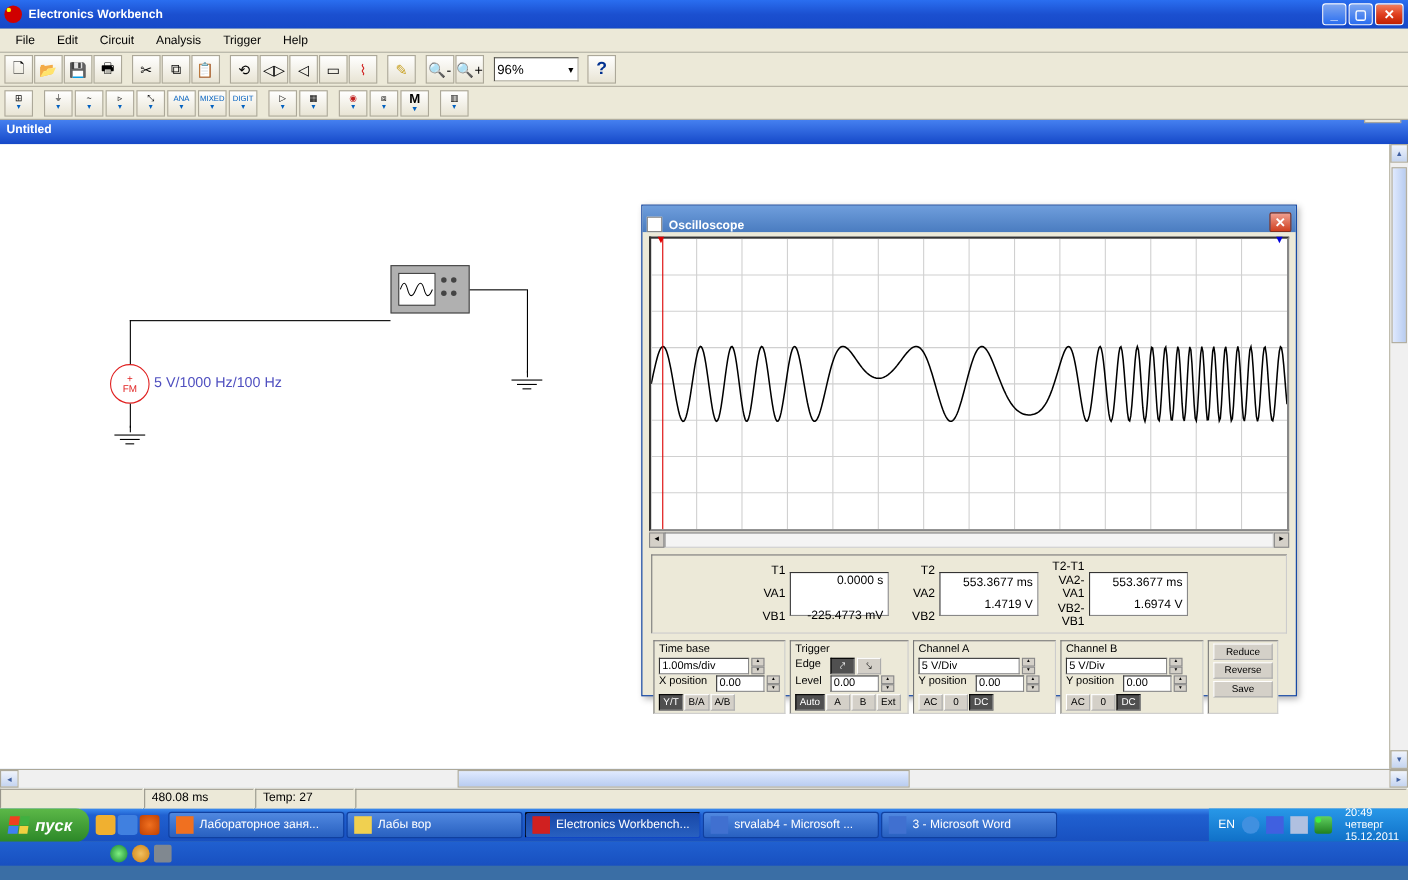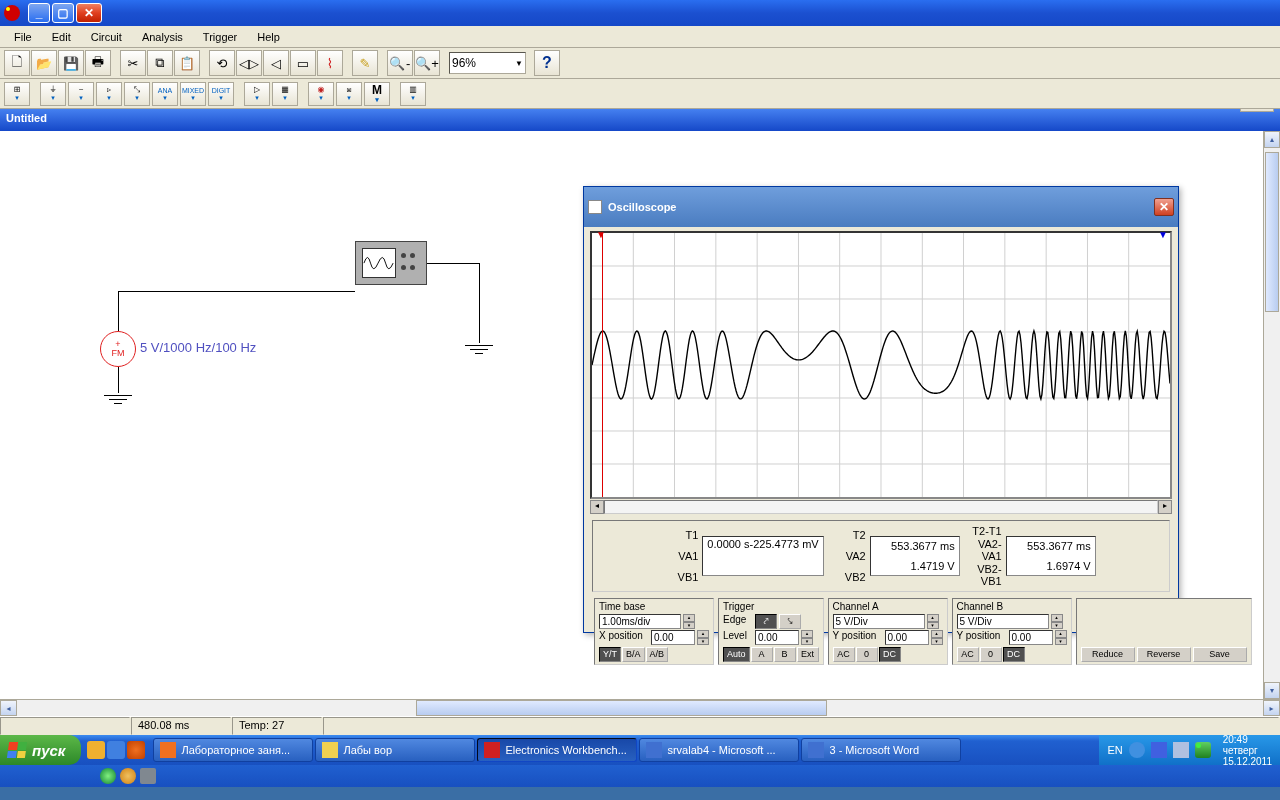--- a/index.html
+++ b/index.html
@@ -42,21 +42,21 @@
   .ground .stem{width:1px;height:20px;background:#000;margin:0 auto;}
   .ground .bar1{width:28px;height:1px;background:#000;margin:2px auto 0;}
   .ground .bar2{width:18px;height:1px;background:#000;margin:3px auto 0;}
   .ground .bar3{width:8px;height:1px;background:#000;margin:3px auto 0;}
   .scope-icon{position:absolute;left:255px;top:0px;width:72px;height:44px;background:#b0b0b0;border:1px solid #444;}
   .scope-icon .screen{position:absolute;left:6px;top:6px;width:34px;height:30px;background:#fff;border:1px solid #333;}
   .scope-icon .ctrl{position:absolute;right:5px;top:8px;width:22px;height:28px;}
   .scope-icon .dot{width:5px;height:5px;background:#444;border-radius:50%;margin:2px;display:inline-block;}
   
   .osc-win{position:absolute;left:583px;top:55px;width:596px;height:447px;background:#ece9d8;border:1px solid #0038a0;box-shadow:2px 2px 6px rgba(0,0,0,.3);}
-  .osc-title{height:40px;background:linear-gradient(to bottom,#6f9edc,#4a7cc0);display:flex;align-items:center;color:#fff;font-weight:bold;padding:0 4px;}
+  .osc-title{height:24px;background:linear-gradient(to bottom,#6f9edc,#4a7cc0);display:flex;align-items:flex-end;color:#fff;font-weight:bold;padding:0 4px;}
   .osc-title .oi{width:14px;height:14px;background:#fff;border:1px solid #888;margin-right:6px;}
   .osc-title .cx{margin-left:auto;width:20px;height:18px;background:linear-gradient(#f0a090,#d04020);border:1px solid #803020;color:#fff;display:flex;align-items:center;justify-content:center;font-size:12px;border-radius:2px;}
   .osc-body{padding:4px;}
   .osc-screen{position:relative;width:582px;height:268px;background:#fff;border:2px inset #888;margin:0 auto;}
   .osc-screen svg{width:100%;height:100%;display:block;}
   .osc-hs{height:14px;background:#ece9d8;display:flex;margin:1px 2px;}
   .osc-hs .b{width:14px;border:1px solid #888;background:#d4d0c8;font-size:8px;text-align:center;}
   .osc-hs .t{flex:1;background:#f4f4f4;border:1px inset #ccc;}
   .osc-read{display:flex;justify-content:center;gap:10px;margin:6px 4px;padding:4px;border:1px inset #ccc;background:#ece9d8;}
   .rcol{display:grid;grid-template-columns:32px auto;gap:1px 4px;align-items:center;font-family:monospace;font-size:11px;}
@@ -67,21 +67,21 @@
   .panel{border:1px inset #ccc;padding:2px 4px;background:#ece9d8;font-size:10px;}
   .panel .hdr{font-size:10px;margin-bottom:2px;}
   .sfield{display:flex;align-items:flex-start;margin:1px 0;gap:2px;}
   .sfield .l{width:50px;}
   .sfield .v{background:#fff;border:1px inset #888;padding:0 2px;min-width:44px;height:15px;font-size:10px;display:flex;align-items:center;}
   .sfield .spin{width:12px;height:15px;display:flex;flex-direction:column;}
   .sfield .spin div{flex:1;background:#d4d0c8;border:1px solid #888;font-size:5px;text-align:center;line-height:1;}
   .btnrow{display:flex;gap:1px;margin-top:2px;}
   .tbb{background:#d4d0c8;border:1px outset #fff;padding:0 3px;font-size:9px;height:15px;line-height:13px;min-width:22px;text-align:center;}
   .tbb.dark{background:#505050;color:#fff;border:1px inset #333;}
-  .rbcol{display:flex;flex-direction:row;gap:2px;align-items:flex-end;}
+  .rbcol{display:flex;flex-direction:column;gap:2px;}
   .rbcol .tbb{width:54px;}
   
   .taskbar{height:30px;background:linear-gradient(to bottom,#3c8cf0,#2060d0 20%,#1850c0);display:flex;align-items:stretch;color:#fff;font-size:11px;}
   .start{display:flex;align-items:center;background:linear-gradient(to bottom,#5cb848,#2c8828);border-radius:0 12px 12px 0;padding:0 16px 0 8px;font-weight:bold;font-style:italic;font-size:15px;gap:6px;}
   .start .winlogo{width:18px;height:16px;display:grid;grid-template-columns:1fr 1fr;grid-template-rows:1fr 1fr;gap:1px;transform:skewX(-8deg);}
   .start .winlogo div:nth-child(1){background:#f04020;} .start .winlogo div:nth-child(2){background:#40b040;}
   .start .winlogo div:nth-child(3){background:#4080f0;} .start .winlogo div:nth-child(4){background:#f0d040;}
   .ql{display:flex;align-items:center;gap:2px;padding:0 6px;}
   .ql .qi{width:18px;height:18px;border-radius:3px;}
   .tasks{display:flex;align-items:center;gap:2px;padding:12px 2px;flex:1;}
@@ -94,20 +94,21 @@
   .taskbar2{height:22px;background:linear-gradient(to bottom,#2060d0,#1850c0);display:flex;align-items:center;padding:0 100px;gap:4px;}
   .taskbar2 .qi{width:16px;height:16px;border-radius:50%;}
   .resume-btn{position:absolute;right:4px;top:70px;width:44px;height:18px;border:1px inset #888;background:#d4d0c8;font-size:10px;text-align:center;line-height:16px;}
   .inuse-icon{position:absolute;right:6px;top:42px;width:34px;height:22px;border:1px solid #aca899;background:linear-gradient(#fff,#e8e4d4);display:flex;align-items:center;justify-content:center;font-size:11px;}
 </style>
 </head>
 <body>
 
 <div class="titlebar">
   <div class="appicon"></div>
+  <div class="title">Electronics Workbench</div>
   <div class="winbtn min">_</div>
   <div class="winbtn max">▢</div>
   <div class="winbtn close">✕</div>
 </div>
 
 <div class="menubar">
   <span>File</span>
   <span>Edit</span>
   <span>Circuit</span>
   <span>Analysis</span>
@@ -256,21 +257,21 @@
         </svg>
       </div>
       <div class="osc-hs">
           <div class="b">◂</div>
           <div class="t"></div>
           <div class="b">▸</div>
         </div>
       <div class="osc-read">
         <div class="rcol">
           <span class="lab">T1</span>
-          <span class="box boxrow" style="grid-row:1/span 3;height:40px;display:flex;flex-direction:row;justify-content:space-around;">
+          <span class="box boxrow" style="grid-row:1/span 3;height:40px;display:flex;flex-direction:column;justify-content:space-around;gap:10px;">
               <div>0.0000  s</div>
               <div></div>
               <div>-225.4773  mV</div>
             </span>
           <span class="lab">VA1</span>
           <span class="lab">VB1</span>
         </div>
         <div class="rcol">
           <span class="lab">T2</span>
           <span class="box boxrow" style="grid-row:1/span 3;height:40px;display:flex;flex-direction:column;justify-content:space-around;">

